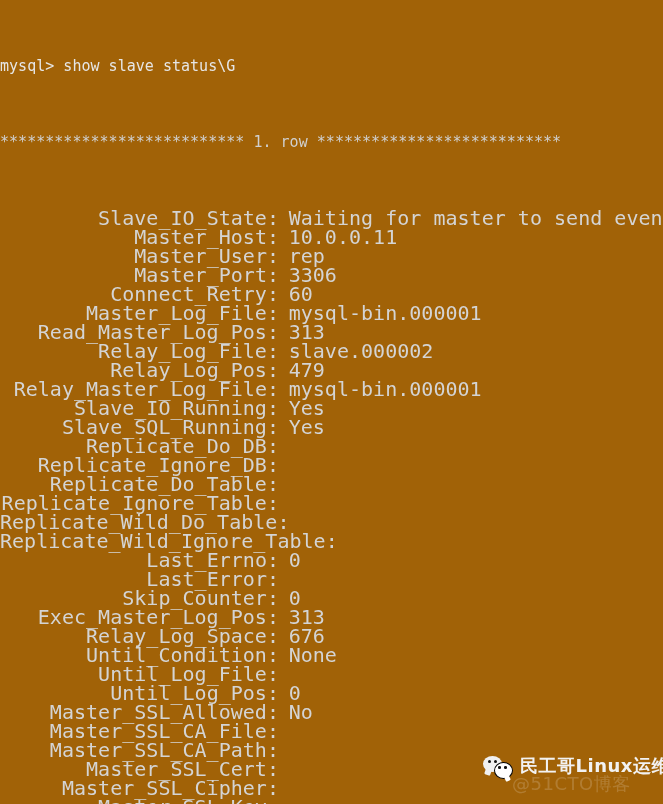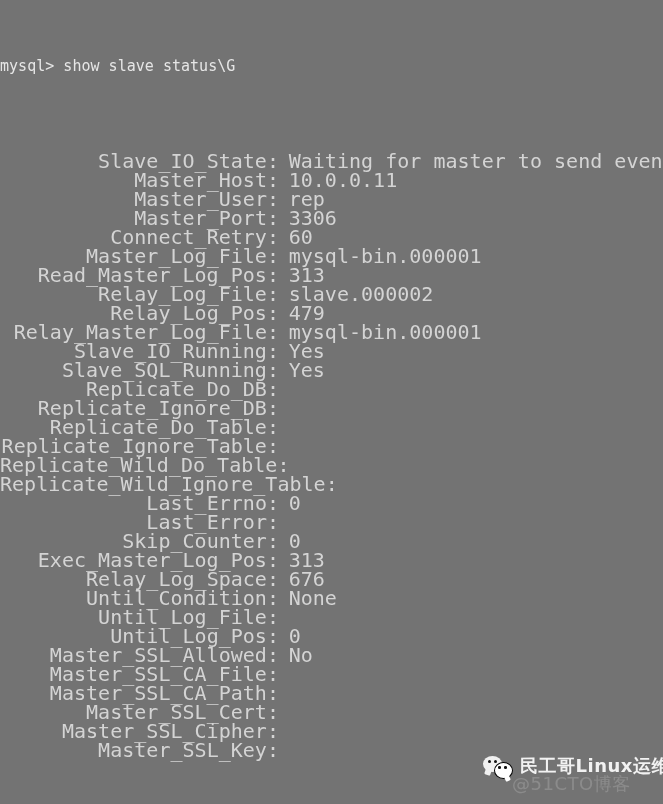--- a/index.html
+++ b/index.html
@@ -15,21 +15,21 @@
     position: relative;
     font-family: "DejaVu Sans Mono", "Liberation Mono", monospace;
   }
 
   #terminal {
     position: absolute;
     left: 0;
     top: 0;
     width: 663px;
     height: 804px;
-    background: #737373;
+    background: #a16207;
     color: #d4d4d4;
     font-family: "DejaVu Sans Mono", "Liberation Mono", monospace;
     font-size: 15px;
     line-height: 19px;
     letter-spacing: 0.02px;
     white-space: pre;
     padding: 0;
     box-sizing: border-box;
   }
 
@@ -148,20 +148,21 @@
     pointer-events: none;
   }
 </style>
 </head>
 <body>
 
 <div id="terminal">
 
   <div class="term-line cmd">mysql&gt; show slave status\G</div>
 
+  <div class="term-line stars">*************************** 1. row ***************************</div>
 
   <div id="field-list"><div class="field-row"><span class="fld-label">Slave_IO_State:</span><span class="fld-value">Waiting for master to send event</span></div><div class="field-row"><span class="fld-label">Master_Host:</span><span class="fld-value">10.0.0.11</span></div><div class="field-row"><span class="fld-label">Master_User:</span><span class="fld-value">rep</span></div><div class="field-row"><span class="fld-label">Master_Port:</span><span class="fld-value">3306</span></div><div class="field-row"><span class="fld-label">Connect_Retry:</span><span class="fld-value">60</span></div><div class="field-row"><span class="fld-label">Master_Log_File:</span><span class="fld-value">mysql-bin.000001</span></div><div class="field-row"><span class="fld-label">Read_Master_Log_Pos:</span><span class="fld-value">313</span></div><div class="field-row"><span class="fld-label">Relay_Log_File:</span><span class="fld-value">slave.000002</span></div><div class="field-row"><span class="fld-label">Relay_Log_Pos:</span><span class="fld-value">479</span></div><div class="field-row"><span class="fld-label">Relay_Master_Log_File:</span><span class="fld-value">mysql-bin.000001</span></div><div class="field-row"><span class="fld-label">Slave_IO_Running:</span><span class="fld-value">Yes</span></div><div class="field-row"><span class="fld-label">Slave_SQL_Running:</span><span class="fld-value">Yes</span></div><div class="field-row"><span class="fld-label">Replicate_Do_DB:</span><span class="fld-value"></span></div><div class="field-row"><span class="fld-label">Replicate_Ignore_DB:</span><span class="fld-value"></span></div><div class="field-row"><span class="fld-label">Replicate_Do_Table:</span><span class="fld-value"></span></div><div class="field-row"><span class="fld-label">Replicate_Ignore_Table:</span><span class="fld-value"></span></div><div class="field-row"><span class="fld-label">Replicate_Wild_Do_Table:</span><span class="fld-value"></span></div><div class="field-row"><span class="fld-label">Replicate_Wild_Ignore_Table:</span><span class="fld-value"></span></div><div class="field-row"><span class="fld-label">Last_Errno:</span><span class="fld-value">0</span></div><div class="field-row"><span class="fld-label">Last_Error:</span><span class="fld-value"></span></div><div class="field-row"><span class="fld-label">Skip_Counter:</span><span class="fld-value">0</span></div><div class="field-row"><span class="fld-label">Exec_Master_Log_Pos:</span><span class="fld-value">313</span></div><div class="field-row"><span class="fld-label">Relay_Log_Space:</span><span class="fld-value">676</span></div><div class="field-row"><span class="fld-label">Until_Condition:</span><span class="fld-value">None</span></div><div class="field-row"><span class="fld-label">Until_Log_File:</span><span class="fld-value"></span></div><div class="field-row"><span class="fld-label">Until_Log_Pos:</span><span class="fld-value">0</span></div><div class="field-row"><span class="fld-label">Master_SSL_Allowed:</span><span class="fld-value">No</span></div><div class="field-row"><span class="fld-label">Master_SSL_CA_File:</span><span class="fld-value"></span></div><div class="field-row"><span class="fld-label">Master_SSL_CA_Path:</span><span class="fld-value"></span></div><div class="field-row"><span class="fld-label">Master_SSL_Cert:</span><span class="fld-value"></span></div><div class="field-row"><span class="fld-label">Master_SSL_Cipher:</span><span class="fld-value"></span></div><div class="field-row"><span class="fld-label">Master_SSL_Key:</span><span class="fld-value"></span></div></div>
 
 </div>
 
 <div id="watermark-site">@51CTO博客</div>
 
 <div id="watermark-brand">
   <span id="wechat-icon">
     <span class="bub b1"></span>

